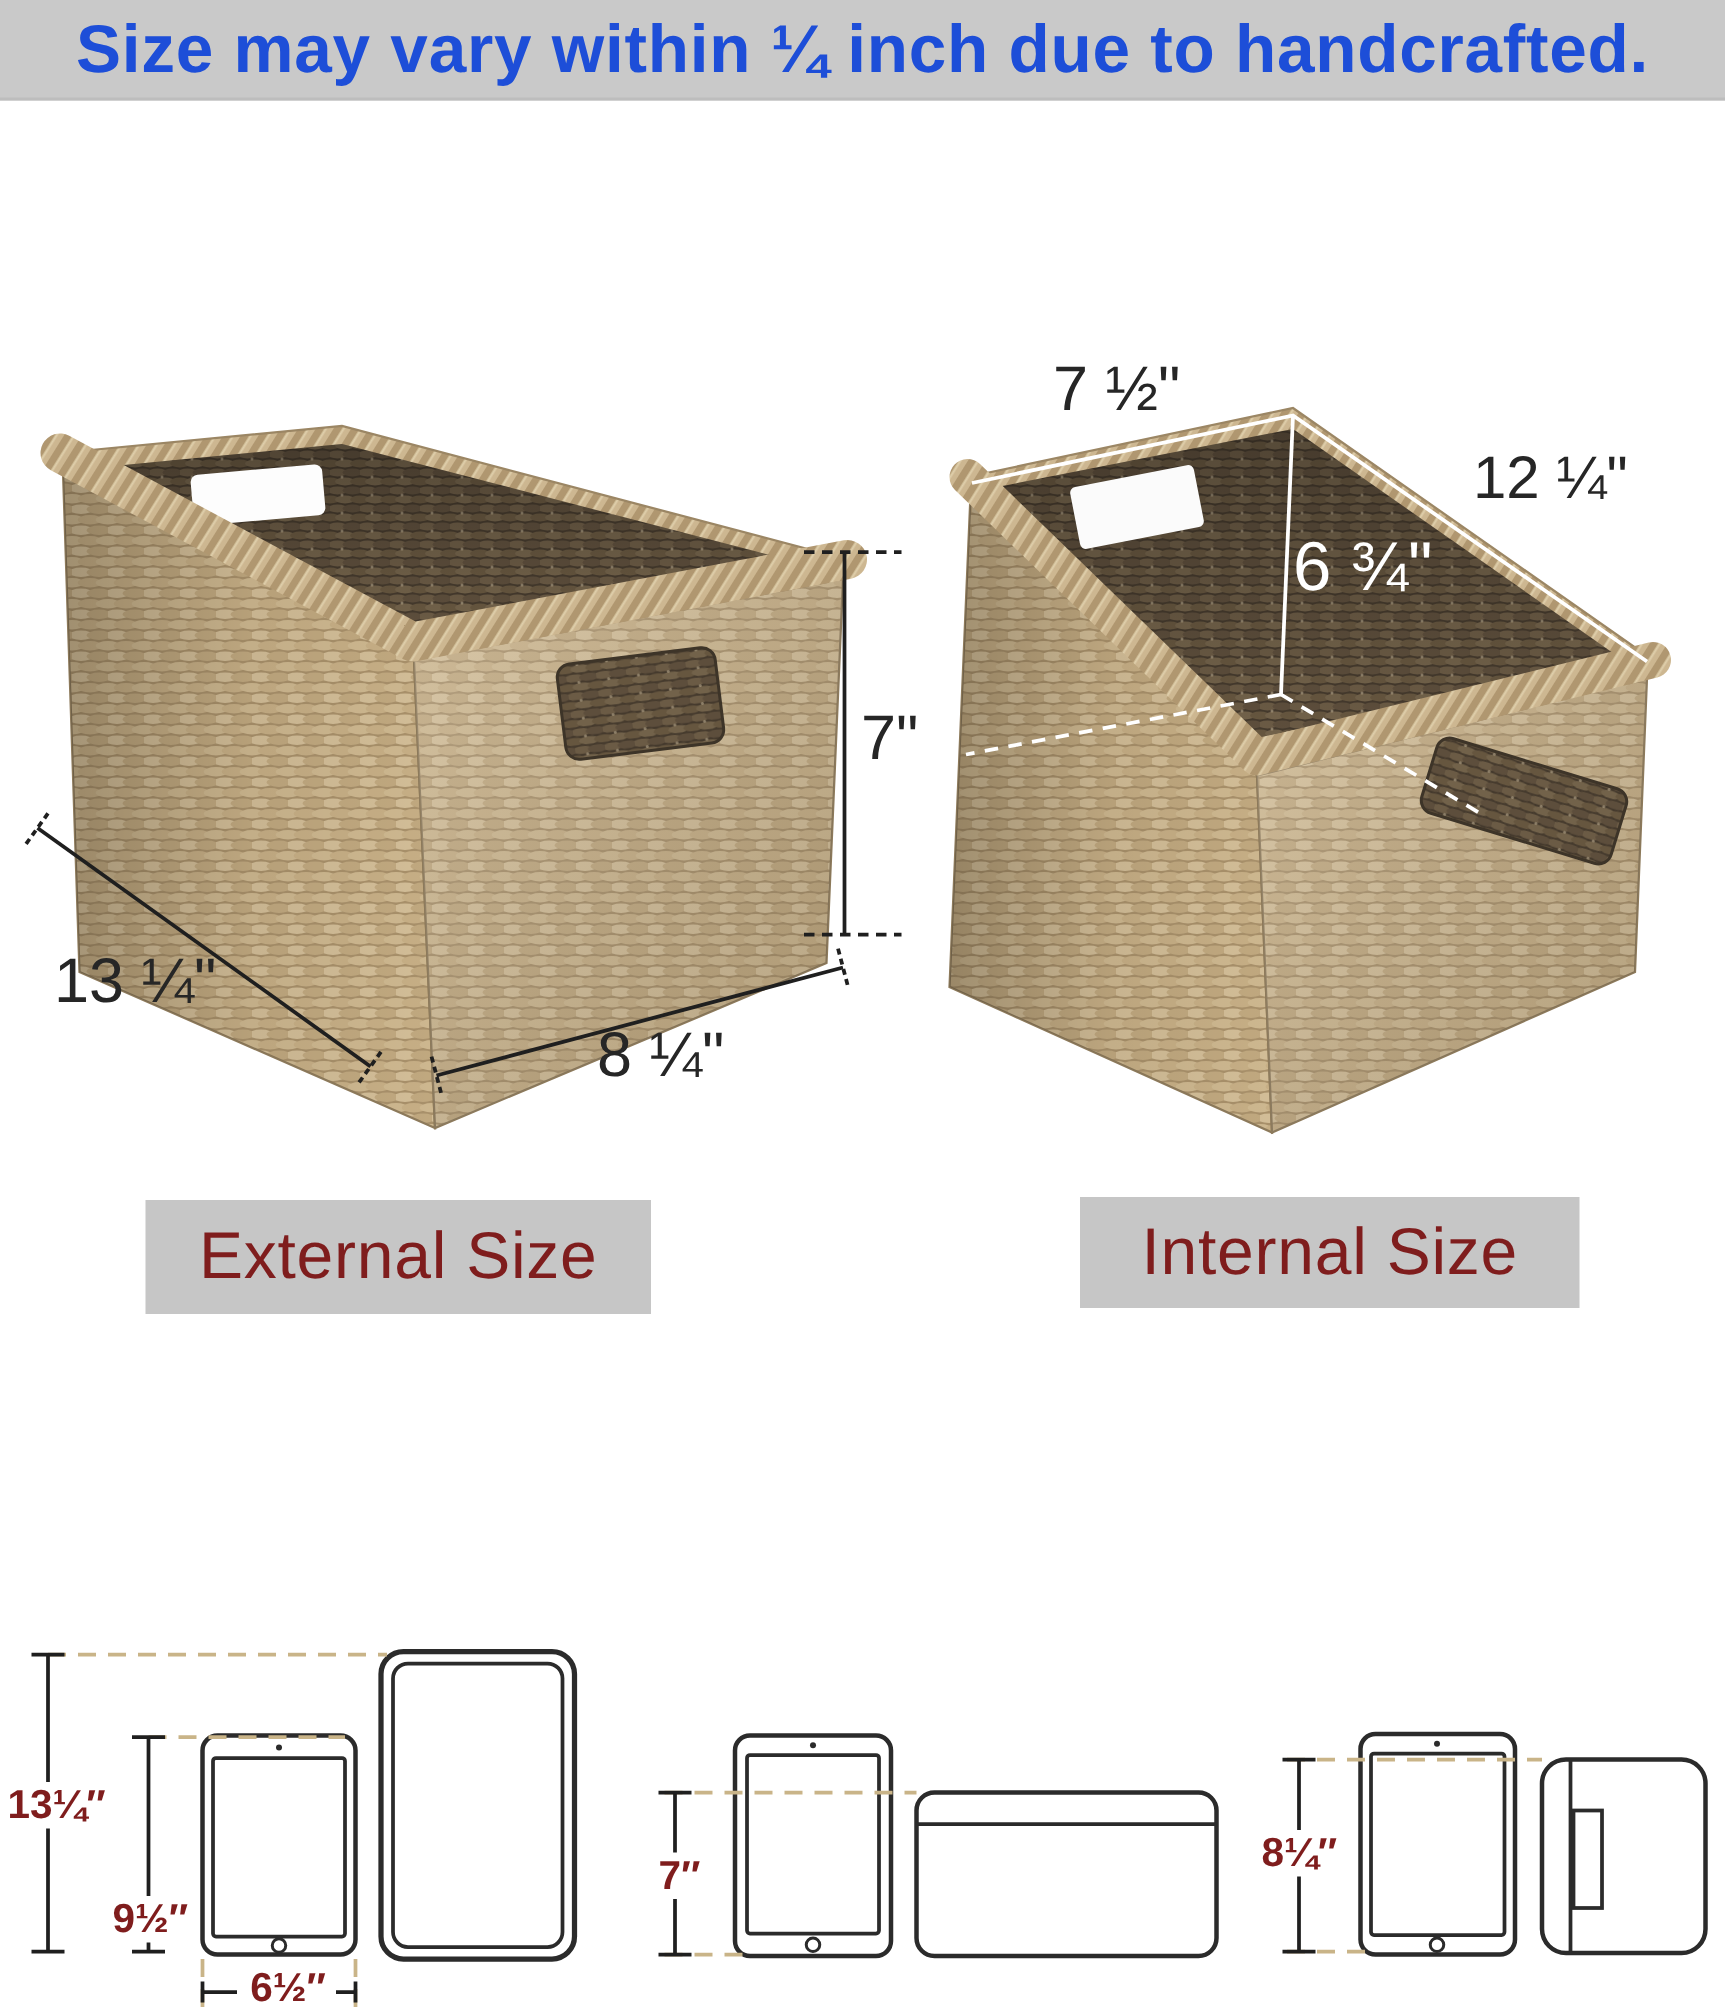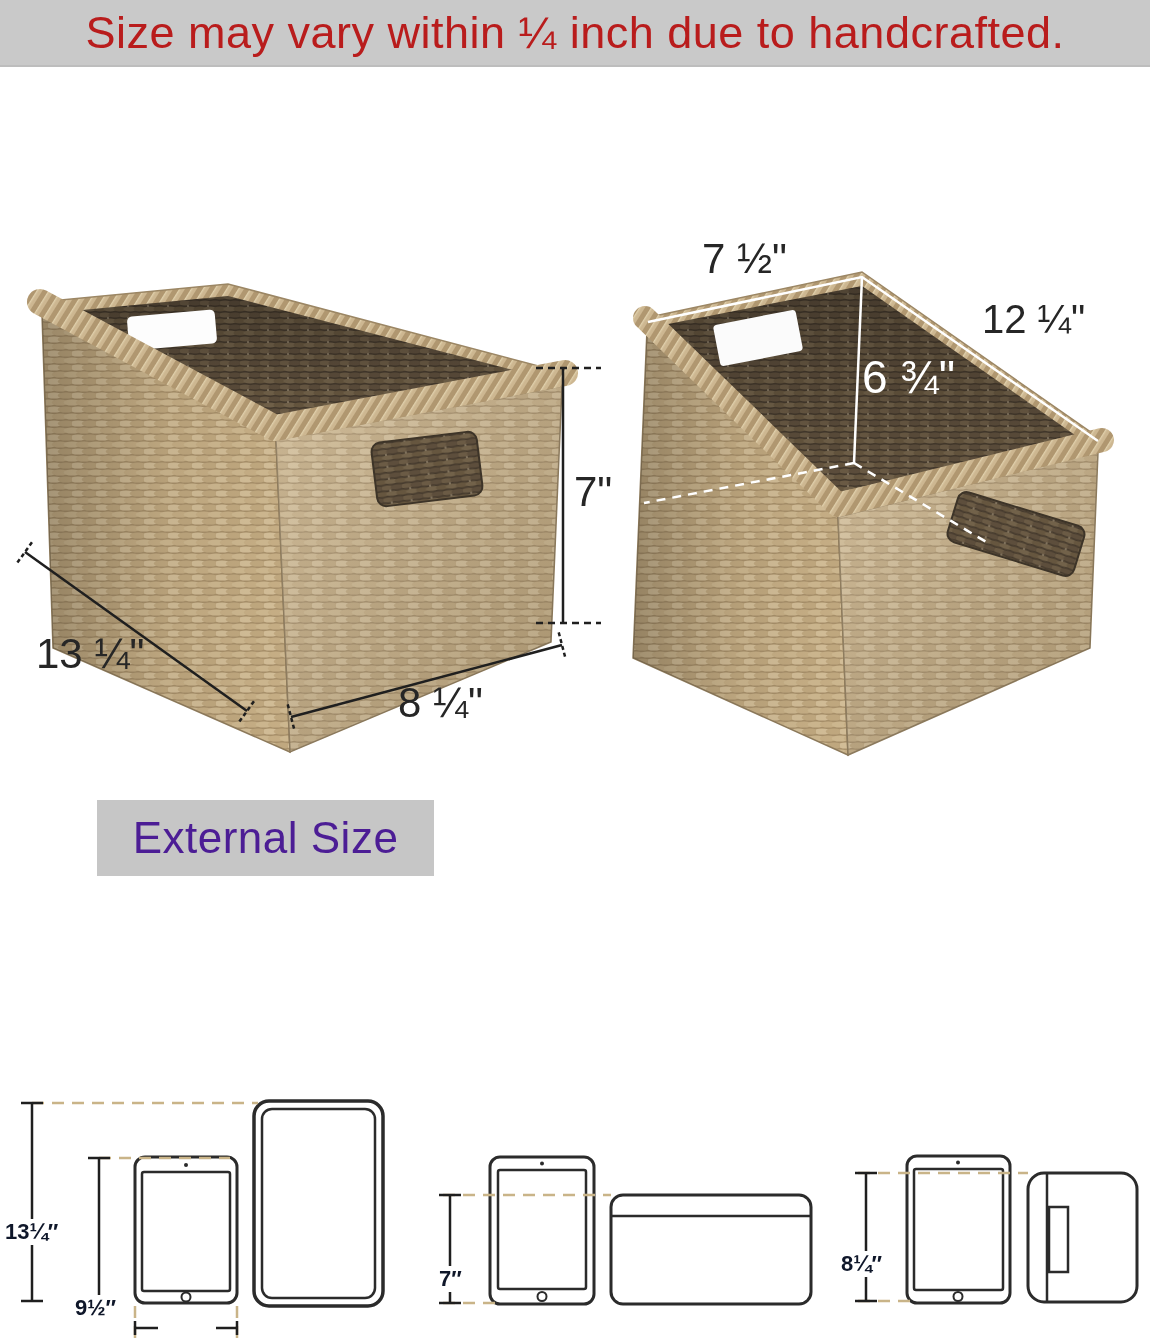--- a/index.html
+++ b/index.html
@@ -2,42 +2,42 @@
 <html><head>
 <meta charset="utf-8">
 <style>
   html,body{margin:0;padding:0;background:#ffffff;}
   #page{position:relative;width:1150px;height:1339px;background:#ffffff;overflow:hidden;
         font-family:"Liberation Sans", sans-serif;}
 
   
   .banner{position:absolute;left:0;top:0;width:1150px;height:65px;background:#c9c9c9;
           border-bottom:2px solid #bdbdbd;display:flex;align-items:center;justify-content:center;}
-  .banner span{font-size:45px;font-weight:400;color:#b91c1c;letter-spacing:.5px;}
+  .banner span{font-size:45px;font-weight:700;color:#1d4ed8;letter-spacing:.5px;}
 
   
   .figure-svg{position:absolute;left:0;top:0;width:1150px;height:1080px;}
 
   .dim{position:absolute;color:#262626;font-size:42px;font-weight:400;white-space:nowrap;}
   .d-ext-h{left:574px;top:468px;}
   .d-ext-l{left:36px;top:630px;}
   .d-ext-w{left:398px;top:679px;}
   .d-int-w{left:702px;top:235px;}
   .d-int-l{left:982px;top:297px;font-size:40px;}
   .d-int-h{left:862px;top:350px;color:#ffffff;font-size:46px;}
 
   .size-tag{position:absolute;background:#c6c6c6;display:flex;align-items:center;justify-content:center;}
   .tag-ext{left:97px;top:800px;width:337px;height:76px;}
   .tag-int{left:720px;top:798px;width:333px;height:74px;}
-  .size-tag span{font-size:44px;font-weight:400;color:#4c1d95;letter-spacing:.5px;}
+  .size-tag span{font-size:44px;font-weight:400;color:#7f1d1d;letter-spacing:.5px;}
 
   
   .compare-svg{position:absolute;left:0;top:1080px;width:1150px;height:259px;}
-  .cdim{position:absolute;font-size:22px;font-weight:700;color:#0f172a;background:#ffffff;
-        padding:0 3px;white-space:nowrap;margin-top:31px;}
+  .cdim{position:absolute;font-size:27px;font-weight:700;color:#7f1d1d;background:#ffffff;
+        padding:0 3px;white-space:nowrap;}
   .c-13{left:2px;top:1188px;}
   .c-95{left:72px;top:1264px;}
   .c-65{left:160px;top:1310px;width:58px;text-align:center;}
   .c-7{left:436px;top:1235px;}
   .c-825{left:838px;top:1220px;text-align:right;}
 </style>
 </head>
 <body>
 
 <div id="page">
@@ -134,20 +134,23 @@
   <span class="dim d-ext-h">7"</span>
   <span class="dim d-ext-l">13 ¼"</span>
   <span class="dim d-ext-w">8 ¼"</span>
   <span class="dim d-int-w">7 ½"</span>
   <span class="dim d-int-l">12 ¼"</span>
   <span class="dim d-int-h">6 ¾"</span>
 
   <div class="size-tag tag-ext">
     <span>External Size</span>
   </div>
+  <div class="size-tag tag-int">
+    <span>Internal Size</span>
+  </div>
 
   <svg class="compare-svg" viewBox="0 1080 1150 259">
 
     <g>
       <g stroke="#2b2b2b" stroke-width="3" fill="#ffffff">
         <rect x="135" y="1157" width="102" height="146" rx="10"></rect>
         <rect x="142" y="1172" width="88" height="119" rx="2" stroke-width="2.5"></rect>
         <rect x="254" y="1101" width="129" height="205" rx="15" stroke-width="3.5"></rect>
         <rect x="262" y="1109" width="113" height="189" rx="10" stroke-width="2.5"></rect>
       </g>

